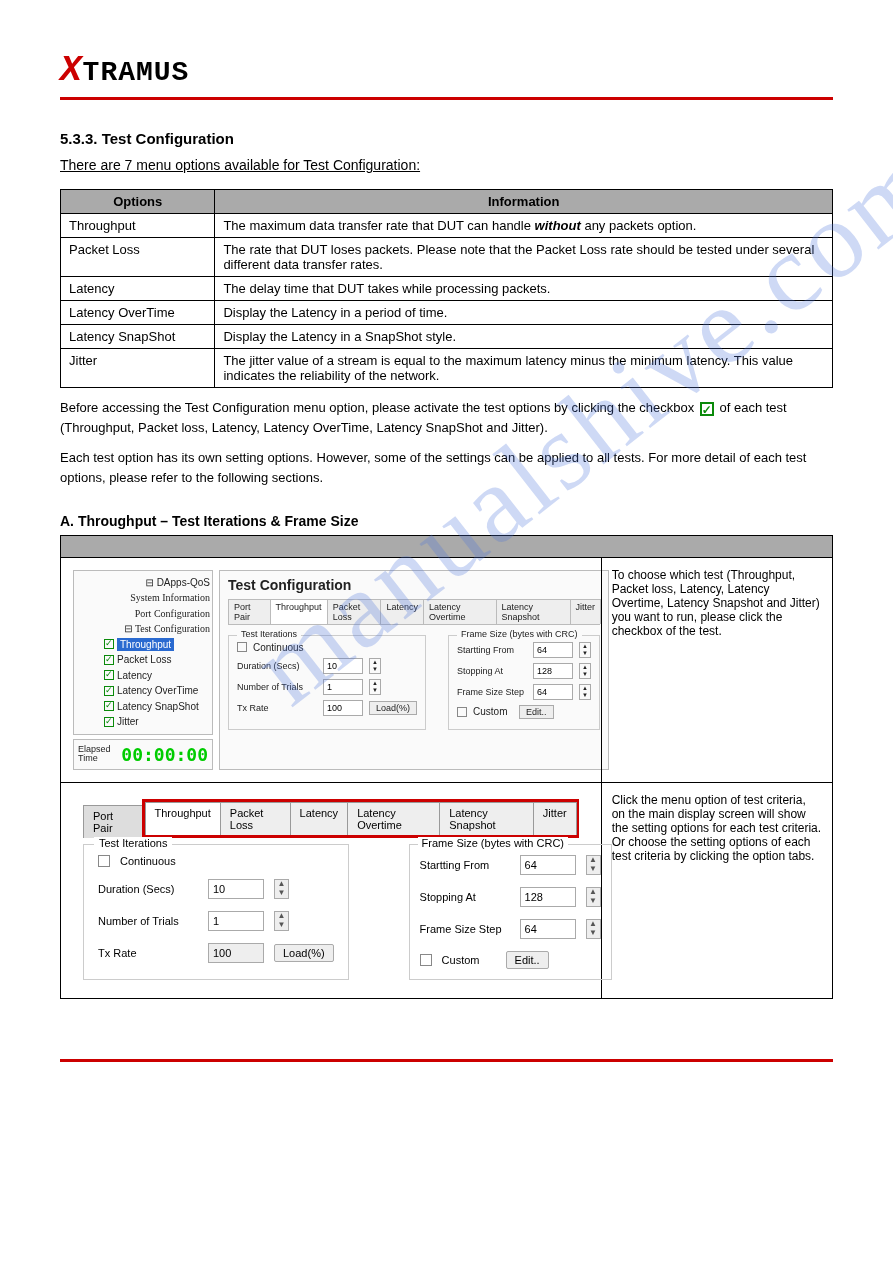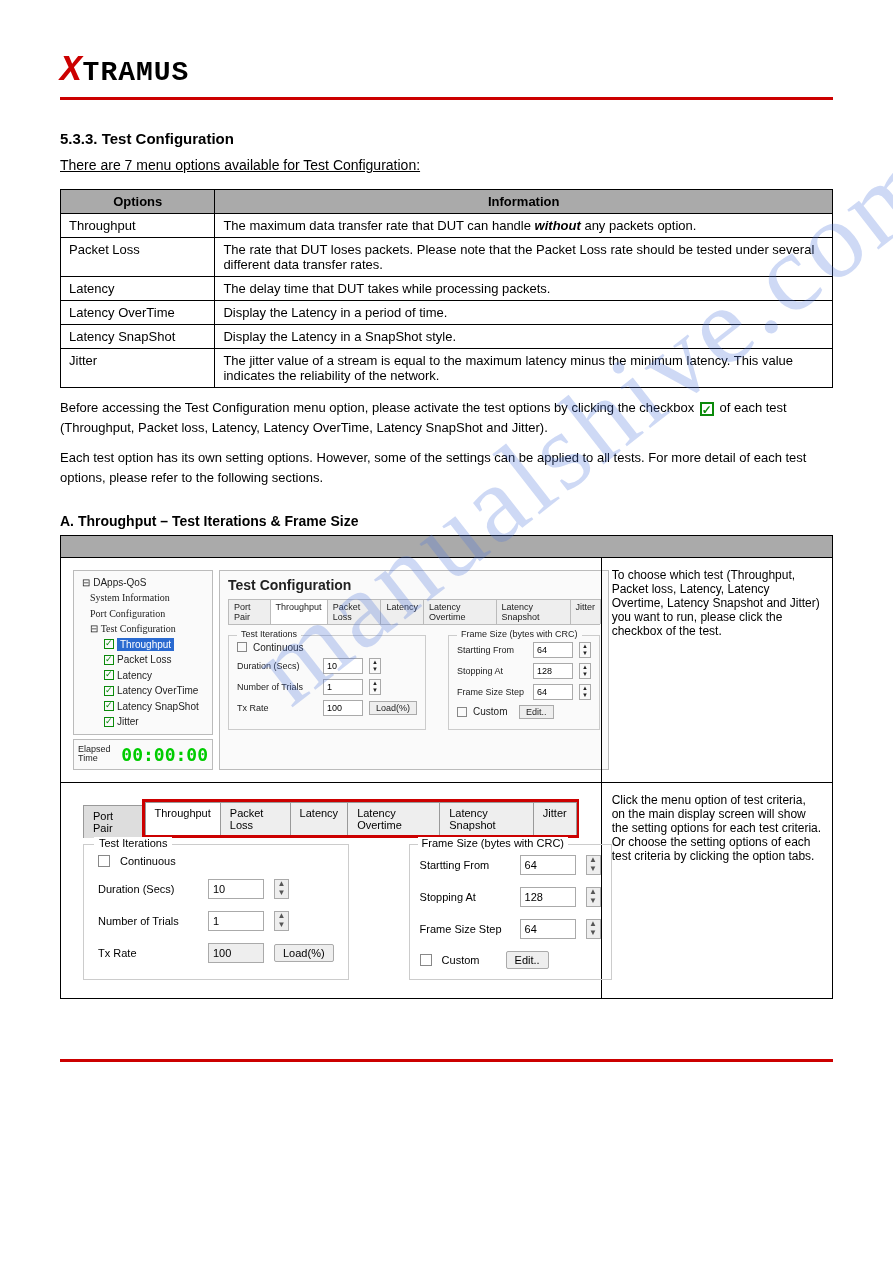--- a/index.html
+++ b/index.html
@@ -24,21 +24,21 @@
   .tc-table { width: 100%; border-collapse: collapse; }
   .tc-table th, .tc-table td { border: 1.5px solid #000; padding: 0; }
   .tc-table th { background: #aaa; height: 22px; }
   .row-cell { padding: 6px; }
   .row-flex { display: flex; }
   .right-desc { width: 30%; padding: 10px 10px; font-size: 12px; border-left: 1.5px solid #000; }
 
   
   .sc1 { display: flex; gap: 6px; font-family: "Segoe UI", Tahoma, sans-serif; font-size: 10px; color: #222; background: #fff; padding: 6px; }
   .tree-box { border: 1px solid #bbb; width: 140px; padding: 4px 2px 4px 2px; background: #fafafa; }
-  .tree-item { padding: 1px 0 1px 6px; white-space: nowrap; line-height: 1.35; }
+  .tree-item { padding: 1px 0 1px 6px; white-space: nowrap; line-height: 1.35; text-align: right; }
   .tree-item.lvl1 { padding-left: 14px; font-family: Liberation Serif, serif; }
   .tree-item.lvl2 { padding-left: 28px; display: flex; align-items: center; gap: 3px; }
   .tree-chk { width: 10px; height: 10px; border: 1px solid #0a8a0a; display: inline-block; position: relative; }
   .tree-chk::after { content: "✓"; color: #0a8a0a; font-size: 9px; position: absolute; top: -3px; left: 0; }
   .tree-sel { background: #2a6ad0; color: #fff; padding: 0 3px; }
   .elapsed { border: 1px solid #bbb; margin-top: 4px; padding: 4px; display: flex; align-items: center; gap: 6px; width: 140px; background: #fafafa; }
   .elapsed-lbl { font-size: 9px; line-height: 1; }
   .elapsed-time { color: #0c0; font-family: monospace; font-size: 18px; font-weight: bold; }
 
   .panel { border: 1px solid #bbb; flex: 1; padding: 6px 8px; background: #fafafa; }

